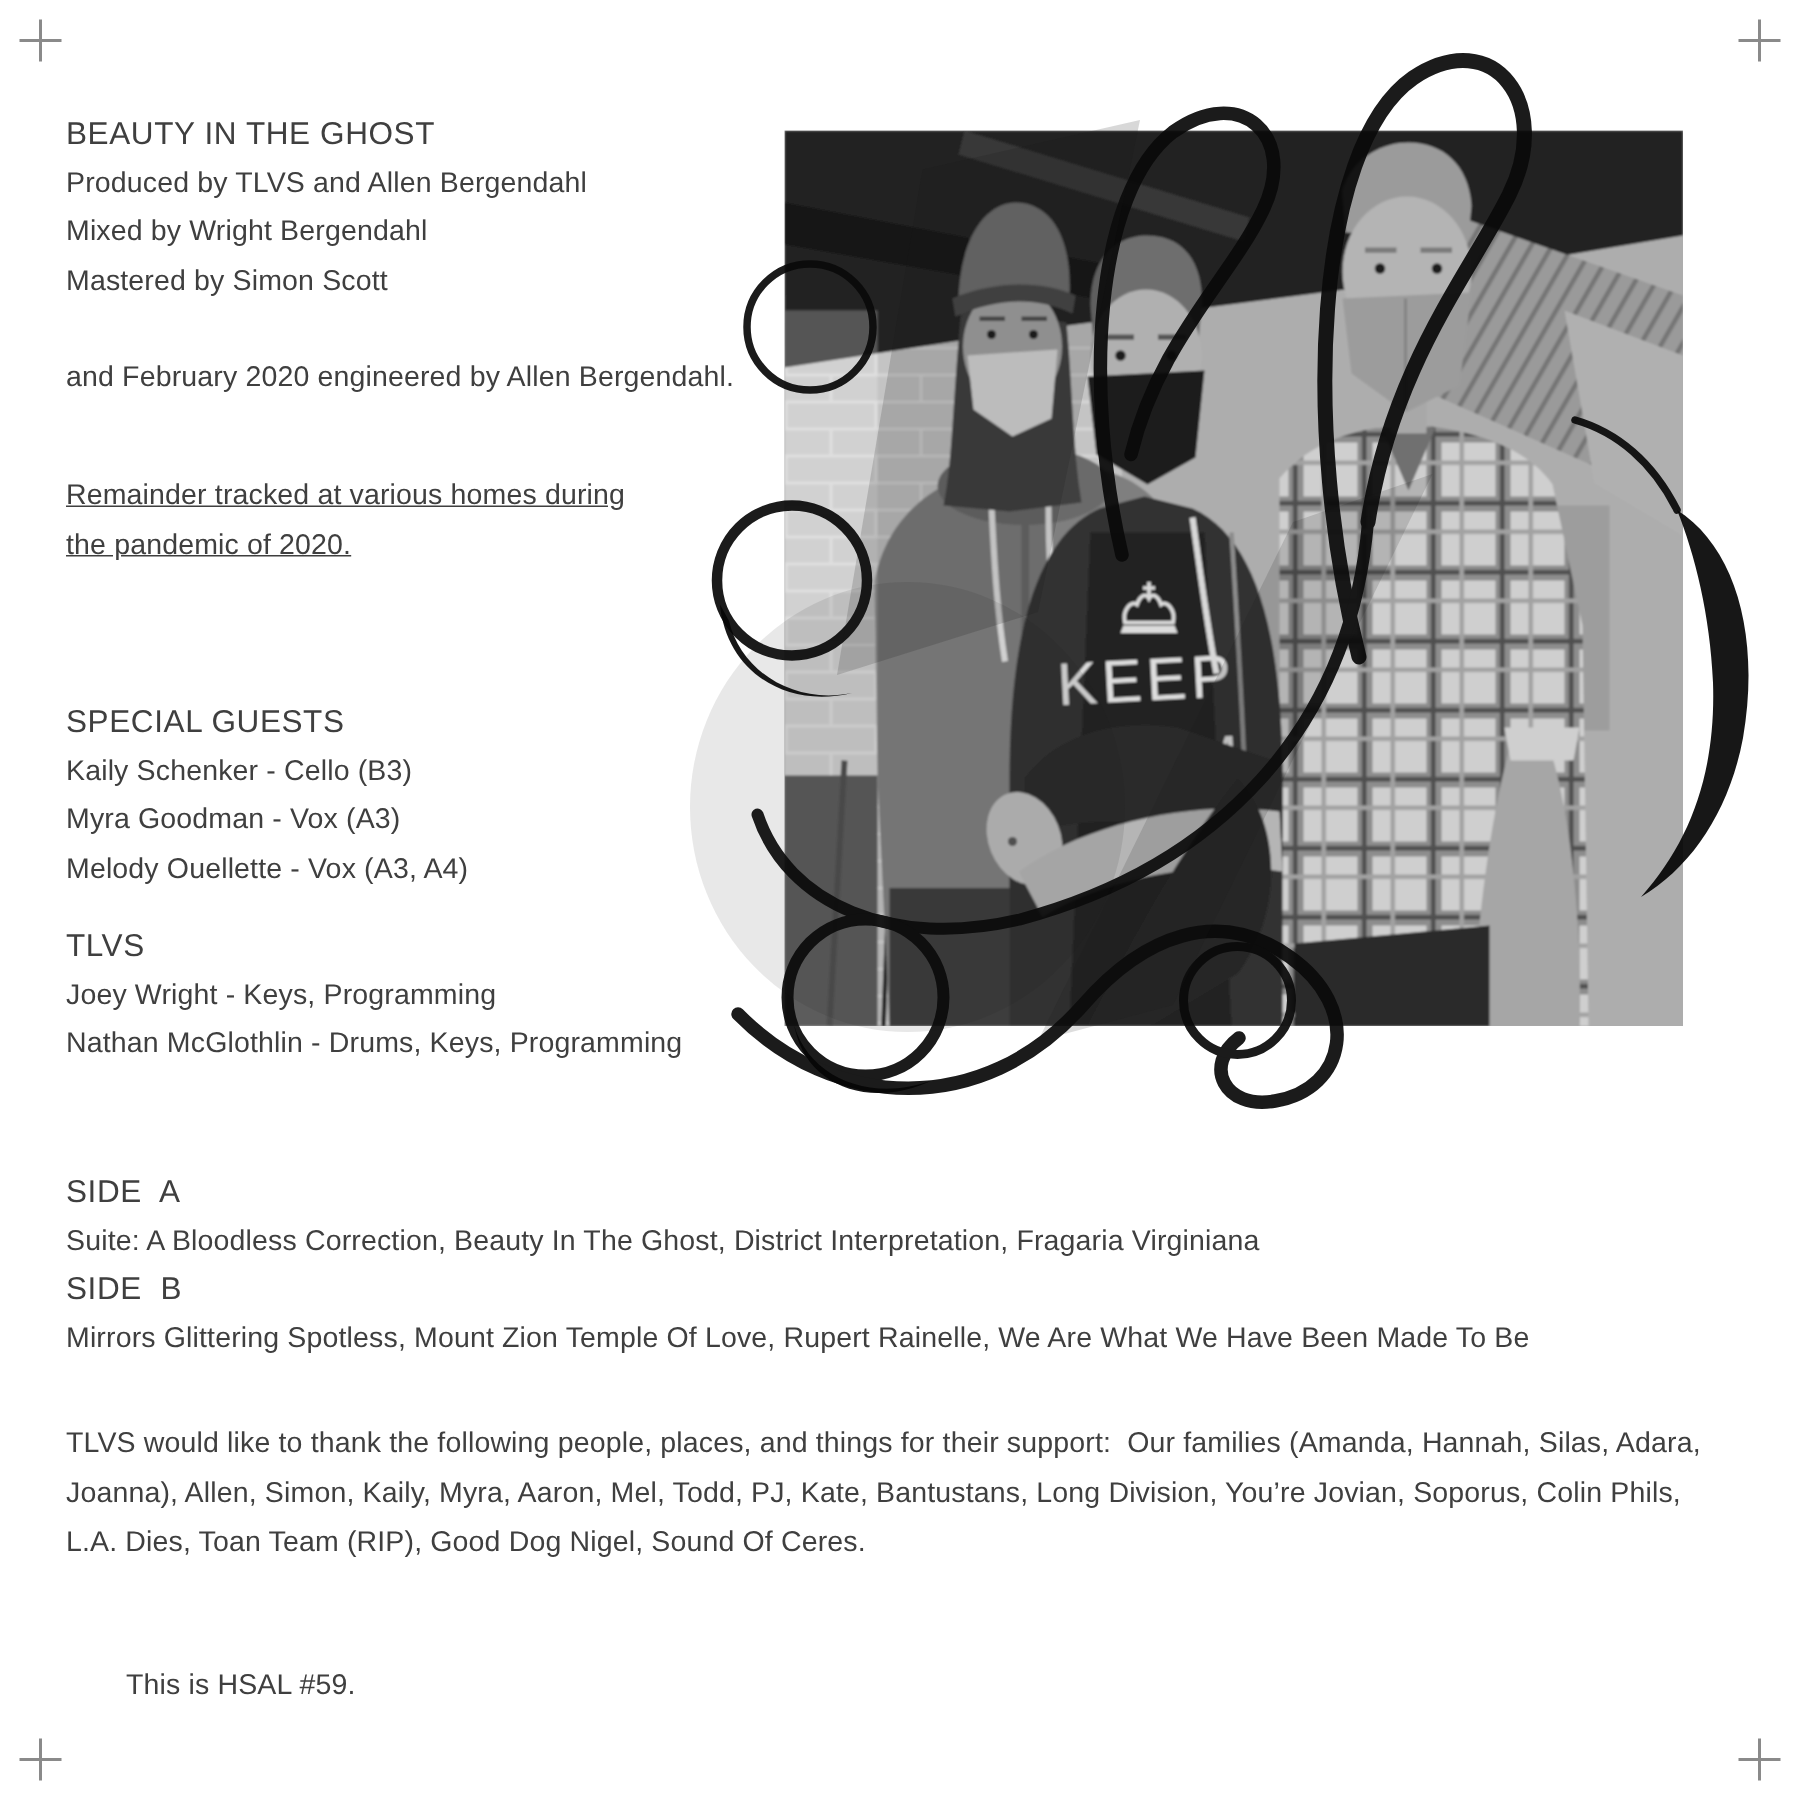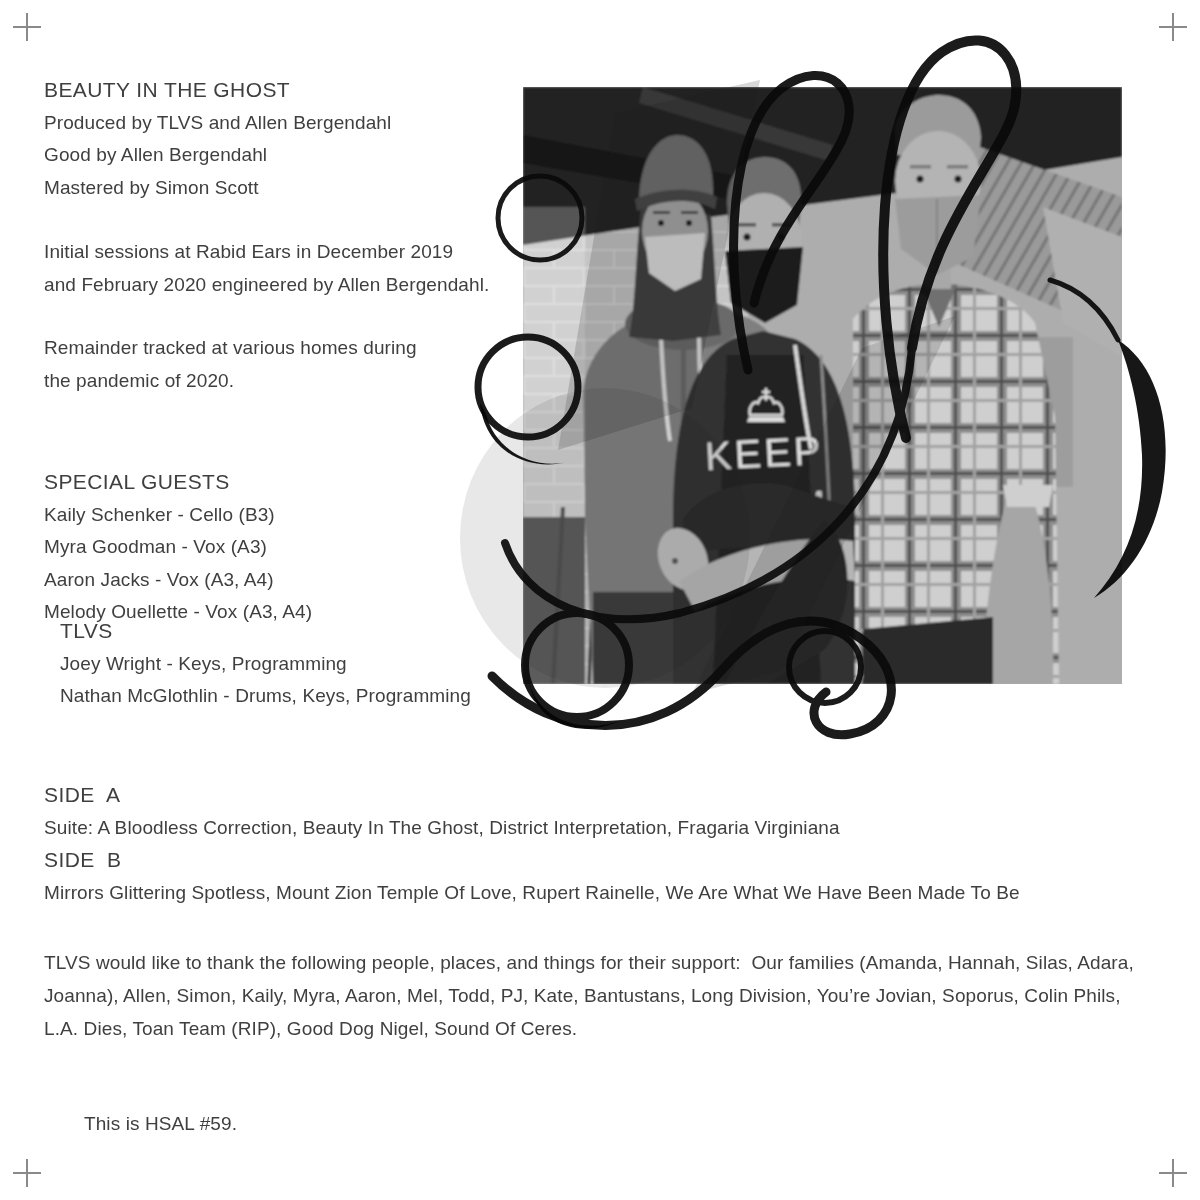--- a/index.html
+++ b/index.html
@@ -26,23 +26,23 @@
   .mark.tr{right:13px;top:13px;}
   .mark.bl{left:13px;bottom:13px;}
   .mark.br{right:13px;bottom:13px;}
 
   .block{position:absolute;left:44px;line-height:32.5px;font-size:19px;letter-spacing:.1px;}
   .caps{font-size:21px;letter-spacing:.4px;white-space:pre;}
   .line{white-space:pre;}
 
   .credits-block{top:74px;}
   .sessions-block{top:236px;}
-  .tracking-block{top:332px;}
+  .tracking-block{top:315px;text-decoration:underline;}
   .guests-block{top:420px;margin-top:46px;}
-  .band-block{top:615px;margin-left:16px;}
+  .band-block{top:615px;}
   .sides-block{top:779px;}
   .thanks-block{top:946px;width:1092px;white-space:pre-wrap;line-height:33px;}
   .footer-block{top:1108px;margin-left:40px;}
 
   .photo{
     position:absolute;left:523px;top:87px;width:599px;height:597px;
     background:#adadad;overflow:hidden;
   }
   .photo svg{display:block;}
   .flourish{
@@ -60,39 +60,37 @@
 <div class="page">
 
   <div class="mark tl"></div>
   <div class="mark tr"></div>
   <div class="mark bl"></div>
   <div class="mark br"></div>
 
   <div class="block credits-block">
     <div class="line caps">BEAUTY IN THE GHOST</div>
     <div class="line">Produced by TLVS and Allen Bergendahl</div>
-    <div class="line">Good by Allen Bergendahl</div>
+    <div class="line">Mixed by Wright Bergendahl</div>
     <div class="line">Mastered by Simon Scott</div>
   </div>
 
   <div class="block sessions-block">
-    <div class="line">Initial sessions at Rabid Ears in December 2019</div>
     <div class="line">and February 2020 engineered by Allen Bergendahl.</div>
   </div>
 
   <div class="block tracking-block">
     <div class="line">Remainder tracked at various homes during</div>
     <div class="line">the pandemic of 2020.</div>
   </div>
 
   <div class="block guests-block">
     <div class="line caps">SPECIAL GUESTS</div>
     <div class="line">Kaily Schenker - Cello (B3)</div>
     <div class="line">Myra Goodman - Vox (A3)</div>
-    <div class="line">Aaron Jacks - Vox (A3, A4)</div>
     <div class="line">Melody Ouellette - Vox (A3, A4)</div>
   </div>
 
   <div class="block band-block">
     <div class="line caps">TLVS</div>
     <div class="line">Joey Wright - Keys, Programming</div>
     <div class="line">Nathan McGlothlin - Drums, Keys, Programming</div>
   </div>
 
   <div class="block sides-block">

